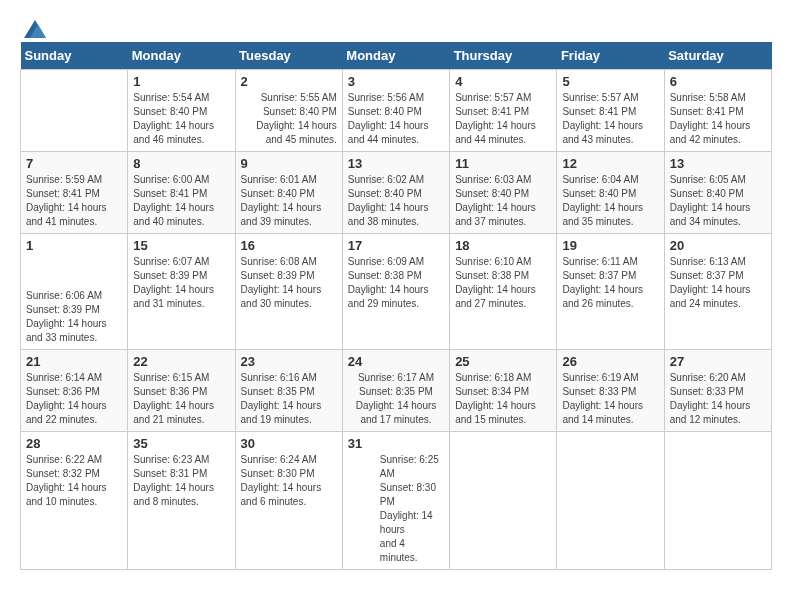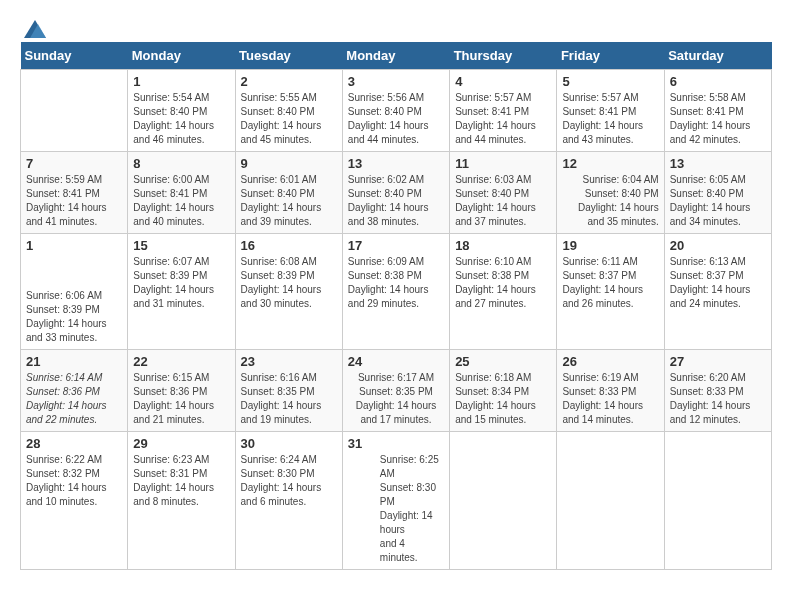--- a/index.html
+++ b/index.html
@@ -109,21 +109,21 @@
         <td class="empty-cell"></td>
         <td>
           <span class="day-number">1</span>
           <div class="day-info" style="white-space: pre-line;">Sunrise: 5:54 AM
 Sunset: 8:40 PM
 Daylight: 14 hours
 and 46 minutes.</div>
         </td>
         <td>
           <span class="day-number">2</span>
-          <div class="day-info" style="white-space: pre-line;">Sunrise: 5:55 AM
+          <div class="day-info" style="white-space: pre-line; text-align: right;">Sunrise: 5:55 AM
 Sunset: 8:40 PM
 Daylight: 14 hours
 and 45 minutes.</div>
         </td>
         <td>
           <span class="day-number">3</span>
           <div class="day-info" style="white-space: pre-line;">Sunrise: 5:56 AM
 Sunset: 8:40 PM
 Daylight: 14 hours
 and 44 minutes.</div>
@@ -181,21 +181,21 @@
         </td>
         <td>
           <span class="day-number">11</span>
           <div class="day-info" style="white-space: pre-line;">Sunrise: 6:03 AM
 Sunset: 8:40 PM
 Daylight: 14 hours
 and 37 minutes.</div>
         </td>
         <td>
           <span class="day-number">12</span>
-          <div class="day-info" style="white-space: pre-line; text-align: right;">Sunrise: 6:04 AM
+          <div class="day-info" style="white-space: pre-line;">Sunrise: 6:04 AM
 Sunset: 8:40 PM
 Daylight: 14 hours
 and 35 minutes.</div>
         </td>
         <td>
           <span class="day-number">13</span>
           <div class="day-info" style="white-space: pre-line;">Sunrise: 6:05 AM
 Sunset: 8:40 PM
 Daylight: 14 hours
 and 34 minutes.</div>
@@ -248,21 +248,21 @@
           <span class="day-number">20</span>
           <div class="day-info" style="white-space: pre-line;">Sunrise: 6:13 AM
 Sunset: 8:37 PM
 Daylight: 14 hours
 and 24 minutes.</div>
         </td>
       </tr>
       <tr>
         <td>
           <span class="day-number">21</span>
-          <div class="day-info" style="white-space: pre-line; font-style: italic;">Sunrise: 6:14 AM
+          <div class="day-info" style="white-space: pre-line;">Sunrise: 6:14 AM
 Sunset: 8:36 PM
 Daylight: 14 hours
 and 22 minutes.</div>
         </td>
         <td>
           <span class="day-number">22</span>
           <div class="day-info" style="white-space: pre-line;">Sunrise: 6:15 AM
 Sunset: 8:36 PM
 Daylight: 14 hours
 and 21 minutes.</div>
@@ -305,21 +305,21 @@
       </tr>
       <tr>
         <td>
           <span class="day-number">28</span>
           <div class="day-info" style="white-space: pre-line;">Sunrise: 6:22 AM
 Sunset: 8:32 PM
 Daylight: 14 hours
 and 10 minutes.</div>
         </td>
         <td>
-          <span class="day-number">29</span>
+          <span class="day-number">35</span>
           <div class="day-info" style="white-space: pre-line;">Sunrise: 6:23 AM
 Sunset: 8:31 PM
 Daylight: 14 hours
 and 8 minutes.</div>
         </td>
         <td>
           <span class="day-number">30</span>
           <div class="day-info" style="white-space: pre-line;">Sunrise: 6:24 AM
 Sunset: 8:30 PM
 Daylight: 14 hours

